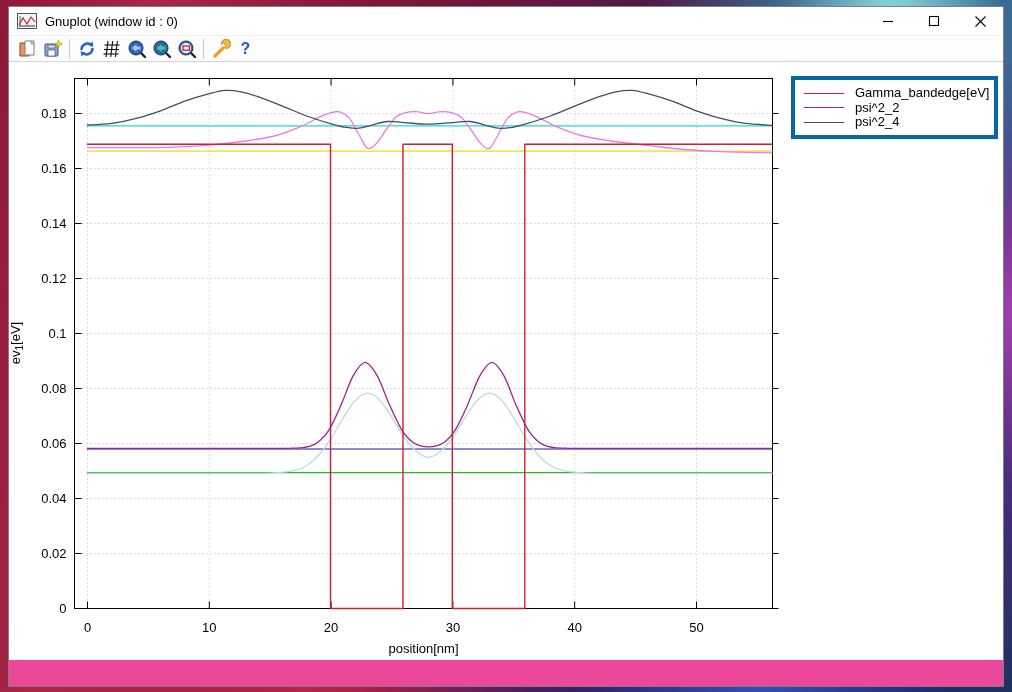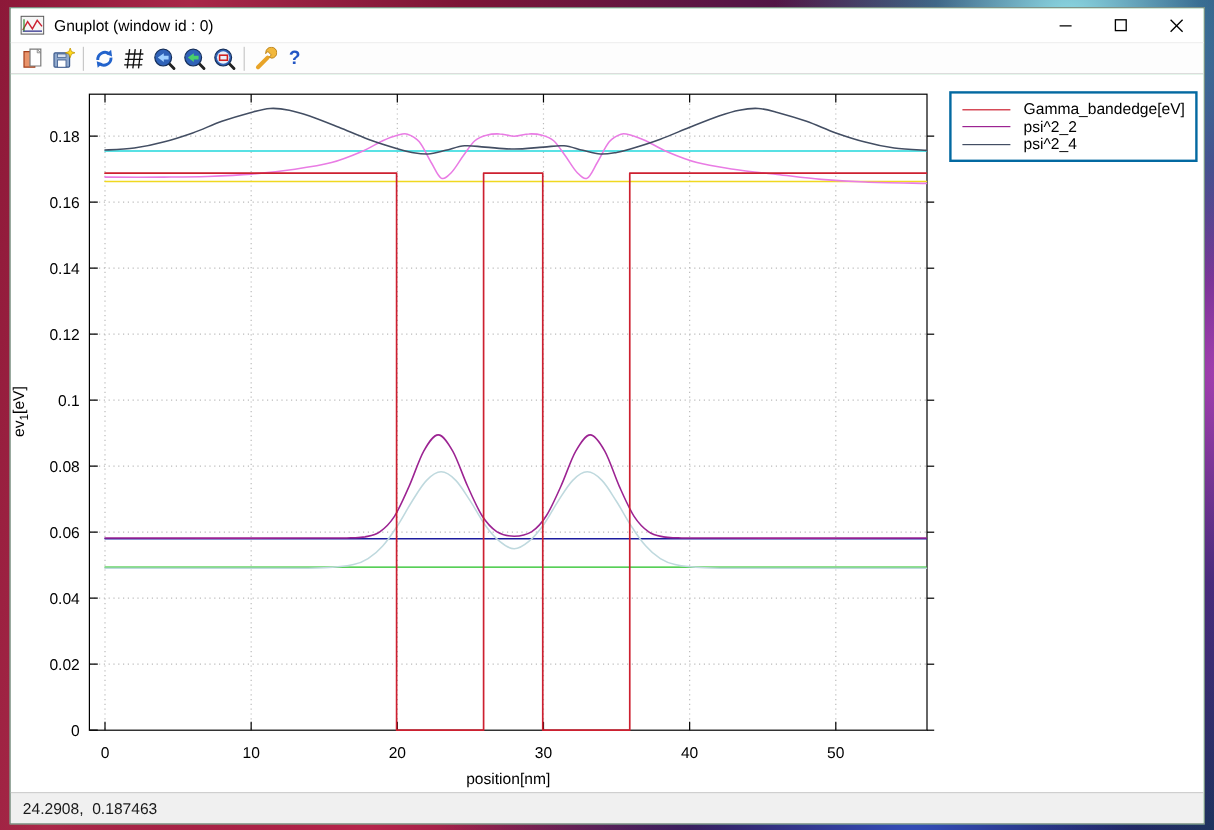--- a/index.html
+++ b/index.html
@@ -8,36 +8,36 @@
     position:absolute; inset:0; width:1012px; height:692px;
     background:
       radial-gradient(circle at 88% 3%, rgba(150,235,240,0.95) 0%, rgba(60,160,180,0.6) 10%, rgba(0,0,0,0) 22%),
       radial-gradient(circle at 101% 45%, rgba(210,70,210,0.75) 0%, rgba(110,40,160,0.55) 16%, rgba(0,0,0,0) 38%),
       radial-gradient(circle at 75% 102%, rgba(50,90,210,0.85) 0%, rgba(30,40,120,0.5) 18%, rgba(0,0,0,0) 38%),
       radial-gradient(circle at 30% 101%, rgba(200,40,80,0.8) 0%, rgba(0,0,0,0) 30%),
       linear-gradient(100deg, #8c1838 0%, #a82848 14%, #7c1636 34%, #551746 55%, #3a1040 75%, #20244e 90%, #123a46 100%);
   }
   .window {
     position:absolute; left:8px; top:6px; width:996px; height:681px;
-    background:#86efac; border:1px solid #7f7f7f;
+    background:#ec4899; border:1px solid #7f7f7f;
   }
   .titlebar { height:28px; display:flex; align-items:center; padding-left:8px; background:#ffffff; }
   .app-icon { width:20px; height:16px; margin-right:8px; display:inline-flex; }
   .title-text { font-size:13px; color:#000; }
   .win-controls { margin-left:auto; display:flex; height:100%; }
   .win-btn { width:46px; height:100%; display:flex; align-items:center; justify-content:center; background:transparent; border:none; cursor:default; }
   .toolbar { height:27px; display:flex; align-items:center; padding-left:6px; background:#fdfdfd; border-top:1px solid #f0f0f0; border-bottom:1px solid #d4d4d4; }
   .tb-btn { width:25px; height:24px; border:none; background:transparent; display:flex; align-items:center; justify-content:center; }
   .tb-sep { width:1px; height:20px; background:#c8c8c8; margin:0 4px; }
   .help-glyph { font-size:16px; font-weight:bold; color:#2356c4; font-family:"Liberation Sans",sans-serif; }
   .canvas { position:relative; height:598px; background:#ffffff; }
   .canvas svg.plot { position:absolute; left:0; top:0; }
   .legend {
     position:absolute; left:782px; top:14px; width:207px;
-    background:#ffffff; border:2px solid #0369a1; padding:6px 4px 5px 9px;
+    background:#ffffff; border:4px solid #0369a1; padding:6px 4px 5px 9px;
   }
   .lrow { display:flex; align-items:center; height:14.6px; }
   .lswatch { display:inline-block; width:40px; height:0; border-top:1.6px solid #000; margin-right:11px; flex:none; }
   .llabel { font-size:13px; color:#000; white-space:nowrap; line-height:14px; }
   .statusbar { height:26px; background:#f0f0f0; border-top:1px solid #cfcfcf; display:flex; align-items:center; padding-left:10px; }
   .status-text { font-size:13px; color:#1a1a1a; white-space:pre; }
 </style>
 </head>
 <body>
 
@@ -241,17 +241,14 @@
           <span class="lswatch" style="border-top-color: rgb(156, 35, 146);"></span>
           <span class="llabel">psi^2_2</span>
         </div>
         <div class="lrow">
           <span class="lswatch" style="border-top-color: rgb(67, 78, 99);"></span>
           <span class="llabel">psi^2_4</span>
         </div>
       </div>
   </div>
 
-  <div class="statusbar">
-    <span class="status-text">24.2908,  0.187463</span>
-  </div>
 
 </div>
 
 </body></html>

